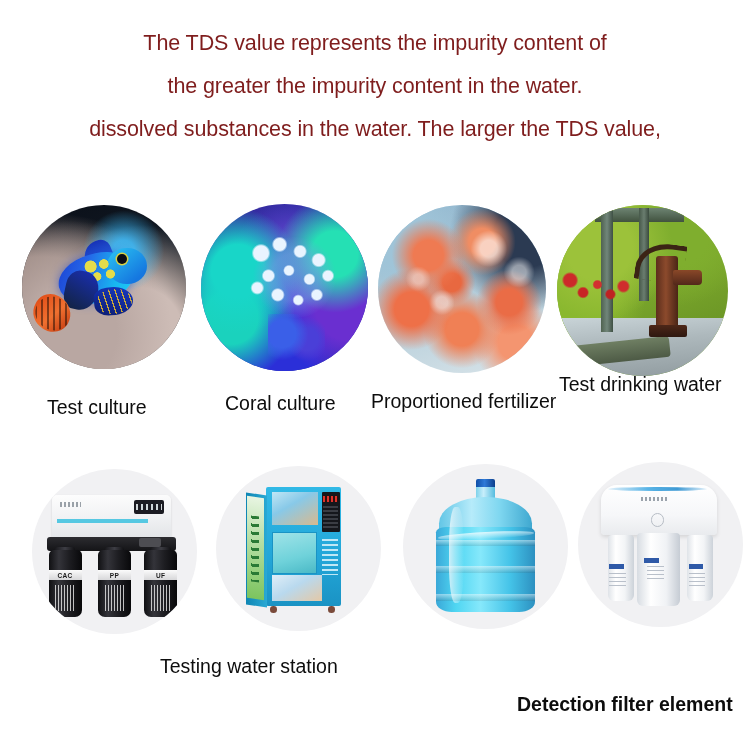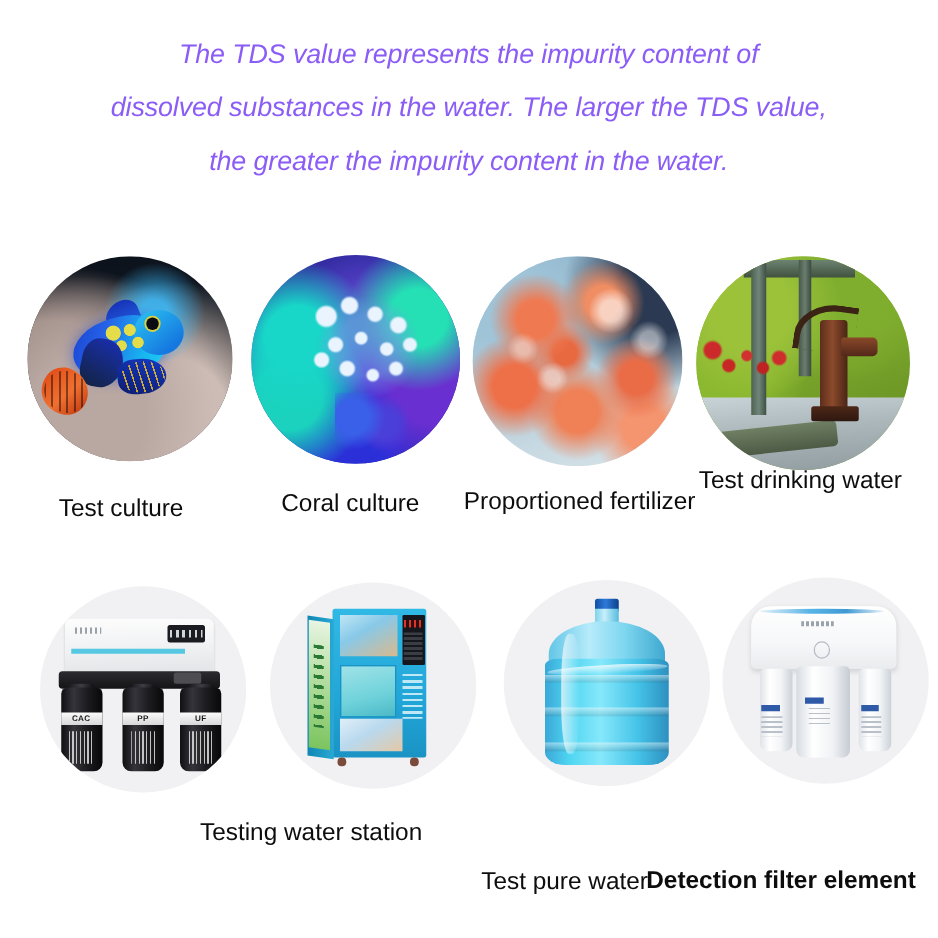--- a/index.html
+++ b/index.html
@@ -28,23 +28,22 @@
     left: 0;
     top: 22px;
     width: 750px;
     text-align: center;
   }
   .headline .line {
     display: block;
     font-size: 21.5px;
     line-height: 43px;
     letter-spacing: -0.1px;
-    color: #8b5cf6;
+    color: #7f1d1d;
     white-space: nowrap;
-    font-style: italic;
   }
 
   
   .circle {
     position: absolute;
     border-radius: 50%;
     overflow: hidden;
   }
   .circle .art {
     position: absolute;
@@ -578,22 +577,22 @@
     background: repeating-linear-gradient(180deg, #b9c0ca 0 1px, rgba(0,0,0,0) 1px 4px);
   }
 </style>
 </head>
 <body>
 
 <div id="page">
 
   <div class="headline">
     <span class="line">The TDS value represents the impurity content of</span>
+    <span class="line">the greater the impurity content in the water.</span>
     <span class="line">dissolved substances in the water. The larger the TDS value,</span>
-    <span class="line">the greater the impurity content in the water.</span>
   </div>
 
   <div class="circle" style="left:22px; top:205px; width:164px; height:164px;">
     <div class="art art-fish">
       <div class="fish-fin-top"></div>
       <div class="fish-body"></div>
       <div class="fish-head"></div>
       <div class="fish-spots"></div>
       <div class="fish-eye"></div>
       <div class="fish-fin-pect"></div>
@@ -689,21 +688,20 @@
       <div class="jug-neck"></div>
       <div class="jug-shoulder"></div>
       <div class="jug-body"></div>
       <div class="jug-rib" style="top:46%;"></div>
       <div class="jug-rib" style="top:62%;"></div>
       <div class="jug-rib" style="top:79%;"></div>
       <div class="jug-waterline"></div>
       <div class="jug-highlight"></div>
     </div>
   </div>
-  <div class="caption" style="left:385px; top:694px;">Test pure water</div>
 
   <div class="circle disc-grey" style="left:578px; top:462px; width:165px; height:165px;">
     <div class="art">
       <div class="wf-top"></div>
       <div class="wf-blueline"></div>
       <div class="wf-brand"></div>
       <div class="wf-logo"></div>
 
       <div class="wf-cart" style="left:18%;"></div>
       <div class="wf-cart-mid"></div>

